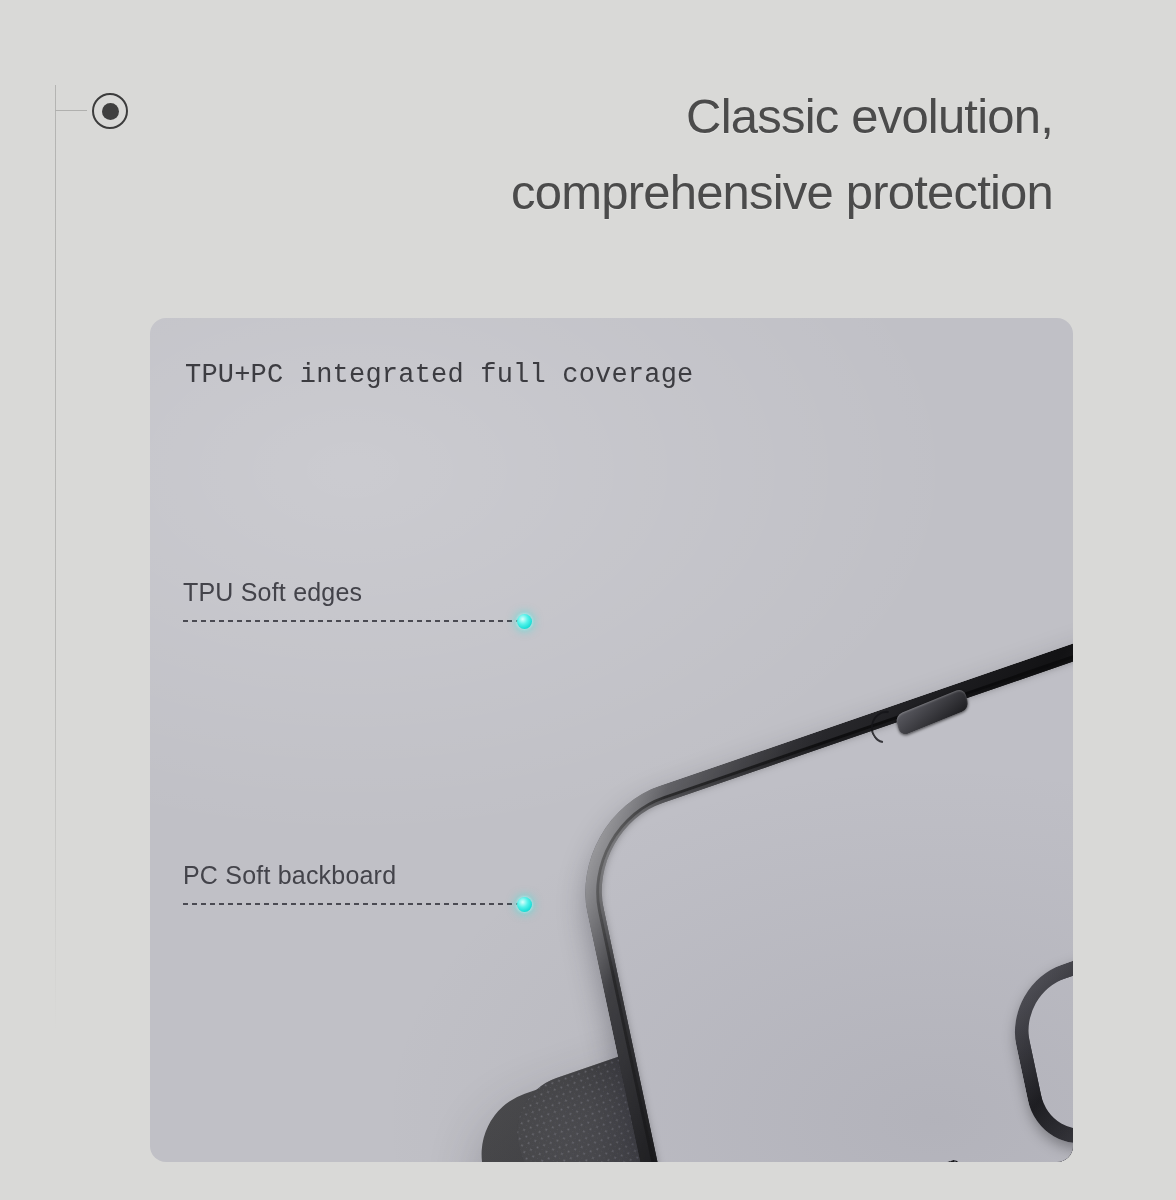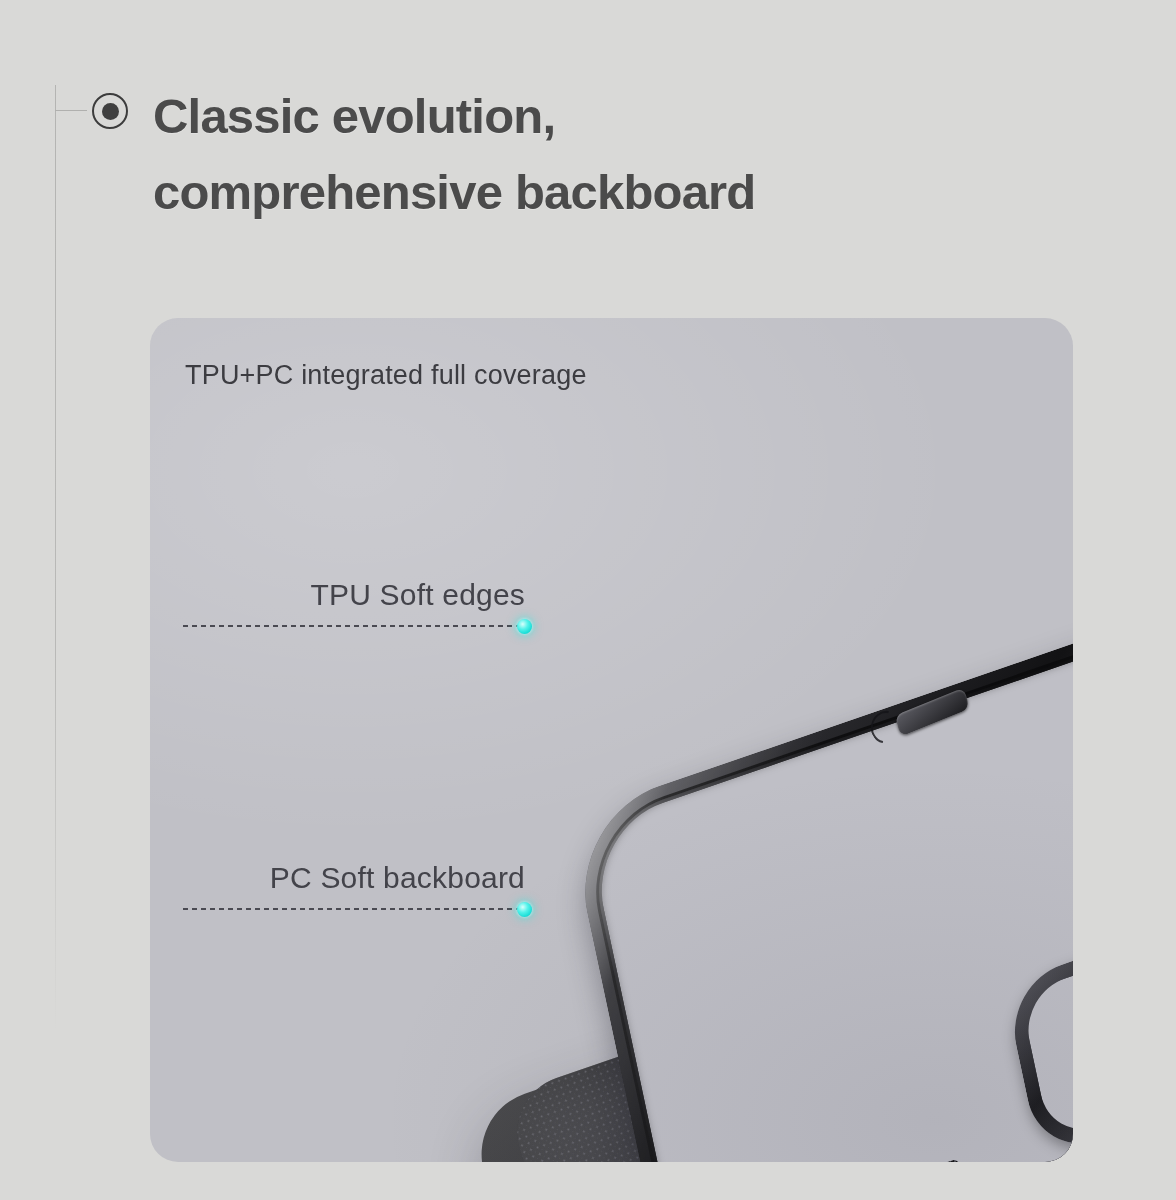--- a/index.html
+++ b/index.html
@@ -27,48 +27,49 @@
     box-sizing:border-box;
     display:flex;align-items:center;justify-content:center;
   }
   .bullet-ring::after{
     content:"";width:17px;height:17px;border-radius:50%;background:#3f3f3f;
   }
 
   
   .headline{
     position:absolute;left:153px;top:78px;width:900px;
-    font-size:49px;line-height:76px;font-weight:bold;
+    font-size:49px;line-height:76px;font-weight:normal;
     letter-spacing:-0.8px;color:#4b4b4b;
     text-shadow:0 1px 0 rgba(255,255,255,.25);
+    text-align:right;
   }
   .headline .l1{display:block;}
   .headline .l2{display:block;}
 
   
   .panel{
     position:absolute;left:150px;top:318px;width:923px;height:844px;
-    background:#c0c0c6;border-radius:28px;overflow:hidden;
+    background:#c0c0c6;border-radius:16px;overflow:hidden;font-family:Liberation Mono, monospace;
   }
   .panel-sheen{
     position:absolute;inset:0;
     background:
       radial-gradient(120% 80% at 22% 18%, rgba(255,255,255,.18) 0%, rgba(255,255,255,0) 55%),
       radial-gradient(100% 70% at 85% 95%, rgba(90,90,105,.12) 0%, rgba(0,0,0,0) 60%);
     pointer-events:none;
   }
   .panel-caption{
     position:absolute;left:35px;top:42px;
     font-size:27px;color:#3c3c41;letter-spacing:.2px;font-weight:400;
   }
 
   
   .callout{position:absolute;}
   .callout .c-label{
-    font-size:30px;color:#43434a;letter-spacing:.2px;white-space:nowrap;text-align:right;
+    font-size:25px;color:#43434a;letter-spacing:.2px;white-space:nowrap;
   }
   .callout .c-line{
     position:relative;margin-top:13px;height:2px;
     background-image:linear-gradient(to right,#4a4a52 0px,#4a4a52 5px,rgba(0,0,0,0) 5px,rgba(0,0,0,0) 9px);
     background-size:9px 2px;background-repeat:repeat-x;
   }
   .callout .c-dot{
     position:absolute;right:-7px;top:50%;width:15px;height:15px;
     margin-top:-7.5px;border-radius:50%;
     background:radial-gradient(circle at 38% 34%, #d8fffb 0%, #53f2ea 38%, #17ddd6 72%, #0fc4c0 100%);
@@ -187,21 +188,21 @@
 </head>
 <body>
 
 <div class="guide-rule"></div>
 <div class="guide-tick"></div>
 
 <div class="bullet-ring"></div>
 
 <div class="headline">
   <span class="l1">Classic evolution,</span>
-  <span class="l2">comprehensive backboard</span>
+  <span class="l2">comprehensive protection</span>
 </div>
 
 <div class="panel">
 
   <div class="product">
 
     <div class="phone-slab"></div>
     <div class="pc-back"></div>
     <div class="pc-back-gloss"></div>
 

